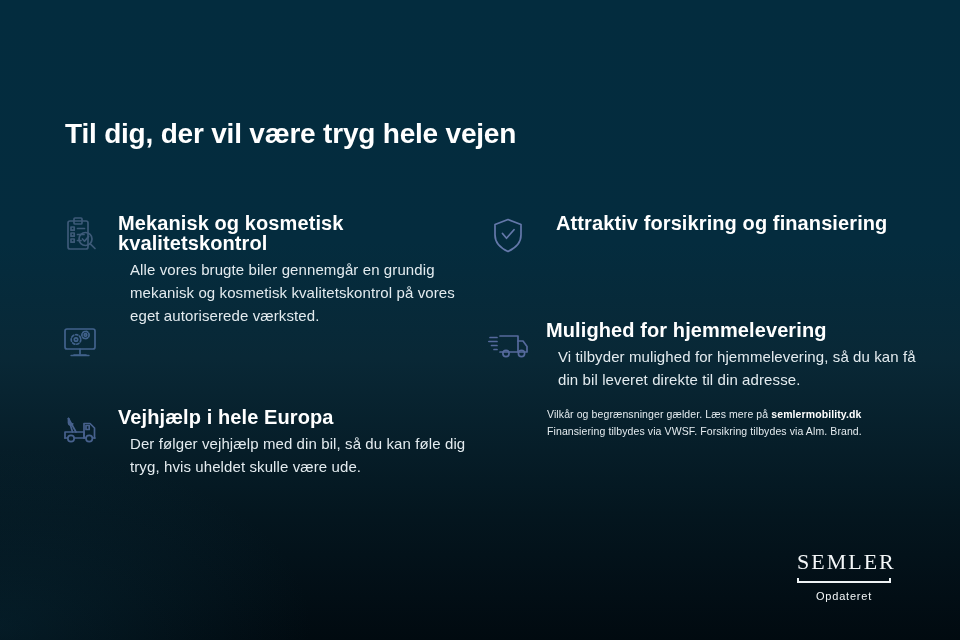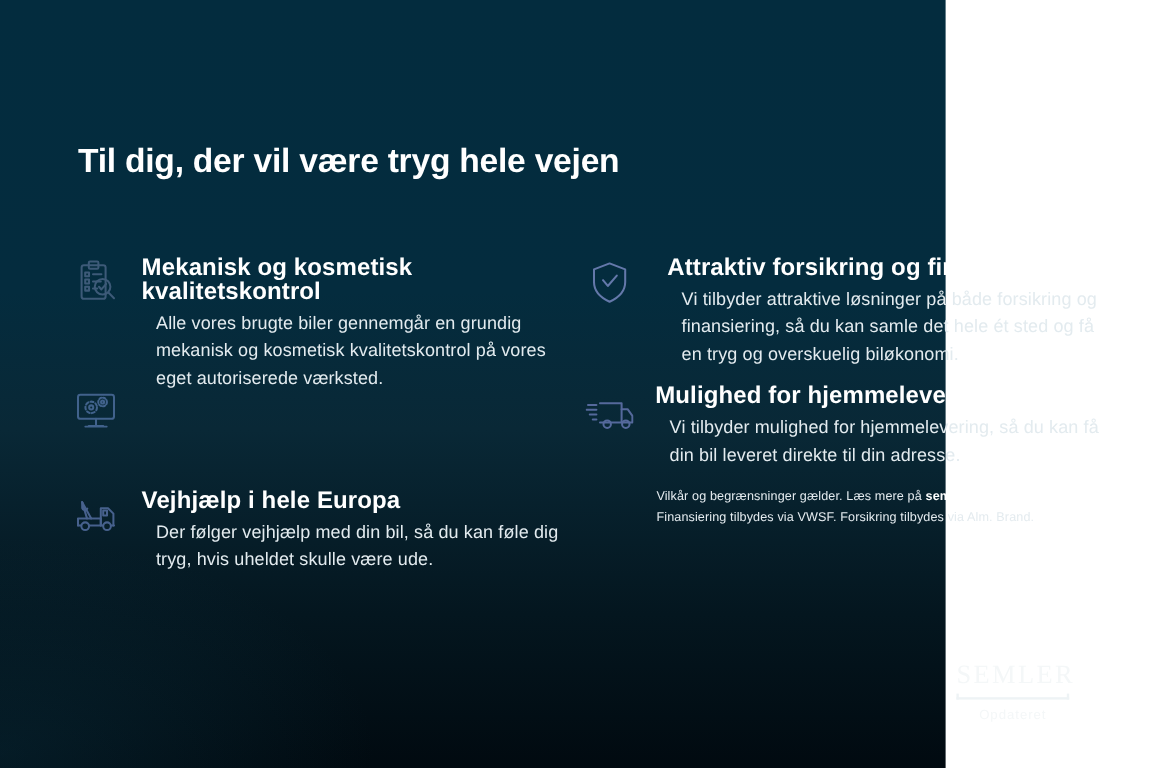--- a/index.html
+++ b/index.html
@@ -3,21 +3,21 @@
 <meta charset="utf-8">
 <style>
   * { margin: 0; padding: 0; box-sizing: border-box; }
   html, body { width: 960px; height: 640px; overflow: hidden; }
   body {
     font-family: "Liberation Sans", "DejaVu Sans", sans-serif;
     -webkit-font-smoothing: antialiased;
   }
   .stage {
     position: relative;
-    width: 788px;
+    width: 960px;
     height: 640px;
     background:
       radial-gradient(ellipse 520px 300px at 0% 98%, rgba(14, 70, 92, 0.28), rgba(0,0,0,0) 60%),
       linear-gradient(180deg, #032c3e 0%, #042c3e 38%, #092836 56%, #04161f 80%, #010a10 100%);
   }
   .page-title {
     position: absolute;
     left: 65px;
     top: 118px;
     font-size: 28px;
@@ -166,21 +166,20 @@
 
   <div class="feature f-r1">
     <div class="icon-box">
       <svg viewBox="0 0 40 40" fill="none" stroke-width="1.7" stroke-linecap="round" stroke-linejoin="round" stroke="#6478aa">
         <path d="M20 4.5 L33 9.5 V20 C33 27.5 28 32.8 20 36.5 C12 32.8 7 27.5 7 20 V9.5 Z"></path>
         <path d="M14.5 18.5 l4 4.8 l7.5 -8.6"></path>
       </svg>
     </div>
     <div class="txt">
       <h3>Attraktiv forsikring og finansiering</h3>
-      <p>Vi tilbyder attraktive løsninger på både forsikring og finansiering, så du kan samle det hele ét sted og få en tryg og overskuelig biløkonomi.</p>
     </div>
   </div>
 
   <div class="feature f-r2">
     <div class="icon-box">
       <svg viewBox="0 0 40 40" fill="none" stroke-width="1.7" stroke-linecap="round" stroke-linejoin="round" stroke="#55699c">
         <path d="M12 14 H30 V30 H12"></path>
         <path d="M30 19 H35 L39 24.5 V30 H30"></path>
         <circle cx="18" cy="31.5" r="3.1"></circle>
         <circle cx="33.5" cy="31.5" r="3.1"></circle>

